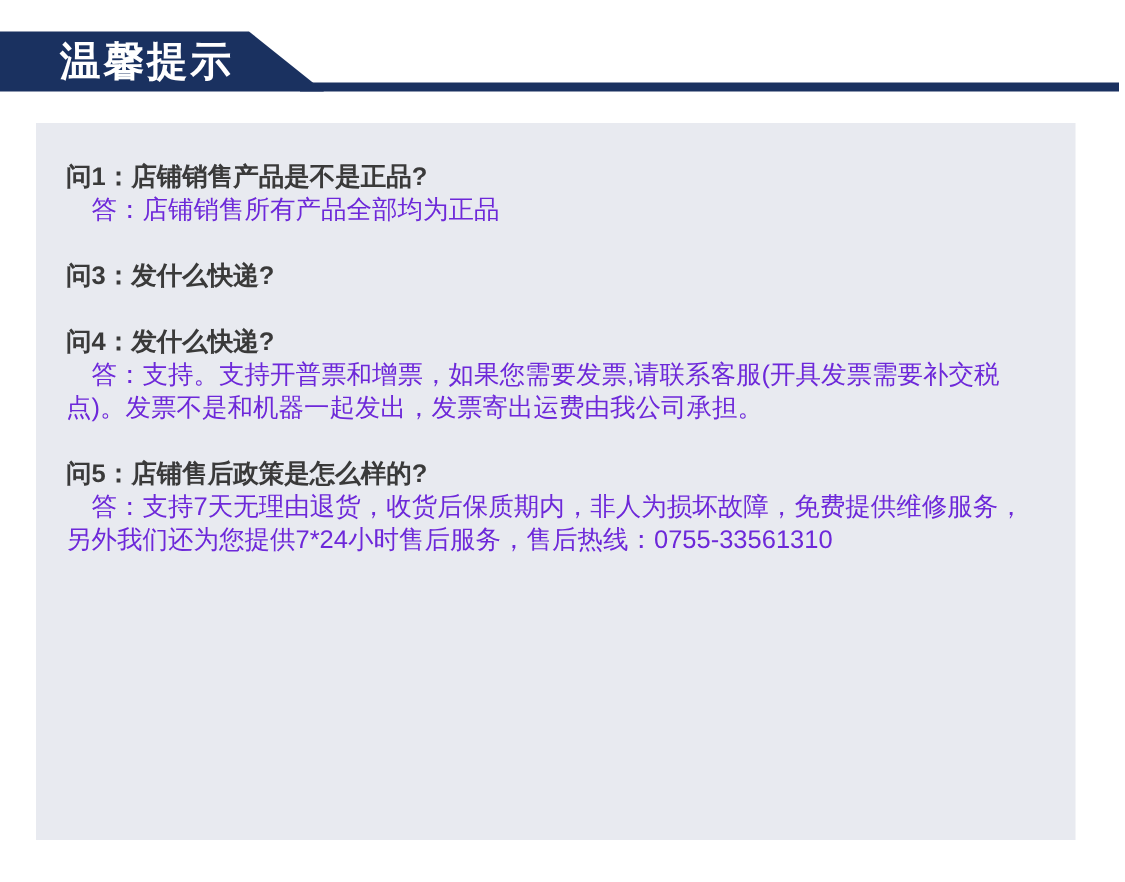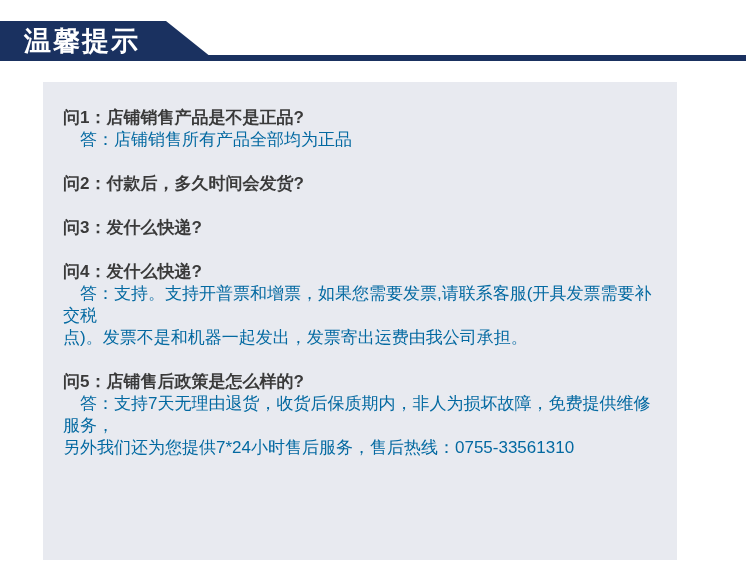--- a/index.html
+++ b/index.html
@@ -8,48 +8,48 @@
     font-family:"Liberation Sans","DejaVu Sans",sans-serif;
     overflow:hidden;
   }
   
   .banner-rect{
     position:absolute;left:0;top:21px;width:166px;height:40px;
     background:#1a3160;z-index:3;
   }
   .banner-title{
     display:block;color:#ffffff;font-size:27px;font-weight:bold;
-    line-height:40px;padding-left:24px;letter-spacing:2px;white-space:nowrap;
+    line-height:40px;padding-left:40px;letter-spacing:2px;white-space:nowrap;
   }
   .banner-diag{
     position:absolute;left:166px;top:21px;width:0;height:0;
     border-bottom:40px solid #1a3160;border-right:50px solid transparent;
     z-index:2;
   }
   .banner-line{
     position:absolute;left:200px;top:55px;width:546px;height:6px;
     background:#1a3160;z-index:1;
   }
   
   .panel{
-    position:absolute;left:24px;top:82px;width:634px;height:478px;
-    background:#e8eaf0;z-index:1;margin-left:19px;
+    position:absolute;left:24px;top:82px;width:693px;height:478px;
+    background:#e8eaf0;z-index:1;
   }
   .panel-inner{
     position:relative;z-index:2;
     padding:25px 13px 0 20px;
   }
   .qa-block{margin:0 0 22px 0;}
   .qa-q{
     margin:0;font-size:17px;line-height:22px;font-weight:bold;
     color:#3a3a3a;white-space:pre-wrap;
   }
   .qa-a{
     margin:0;font-size:17px;line-height:22px;font-weight:normal;
-    color:#0369a1;white-space:pre-wrap;
+    color:#6d28d9;white-space:pre-wrap;
   }
   
   .wm{position:absolute;z-index:1;white-space:nowrap;pointer-events:none;}
   .wm-company{font-size:27px;color:#d3d5db;letter-spacing:1px;}
   .wm-site{font-size:19px;color:#dee0e6;letter-spacing:1px;}
   .wm1a{left:212px;top:149px;}
   .wm1b{left:318px;top:181px;}
   .wm2a{left:254px;top:433px;}
   .wm2b{left:347px;top:455px;}
 </style>
@@ -69,21 +69,20 @@
 
 <div class="panel">
   <div class="panel-inner">
 
     <div class="qa-block">
       <p class="qa-q">问1：店铺销售产品是不是正品?</p>
       <p class="qa-a">　答：店铺销售所有产品全部均为正品</p>
     </div>
 
     <div class="qa-block">
-      <p class="qa-q">问2：付款后，多久时间会发货?</p>
     </div>
 
     <div class="qa-block">
       <p class="qa-q">问3：发什么快递?</p>
     </div>
 
     <div class="qa-block">
       <p class="qa-q">问4：发什么快递?</p>
       <p class="qa-a">　答：支持。支持开普票和增票，如果您需要发票,请联系客服(开具发票需要补交税
 点)。发票不是和机器一起发出，发票寄出运费由我公司承担。</p>

